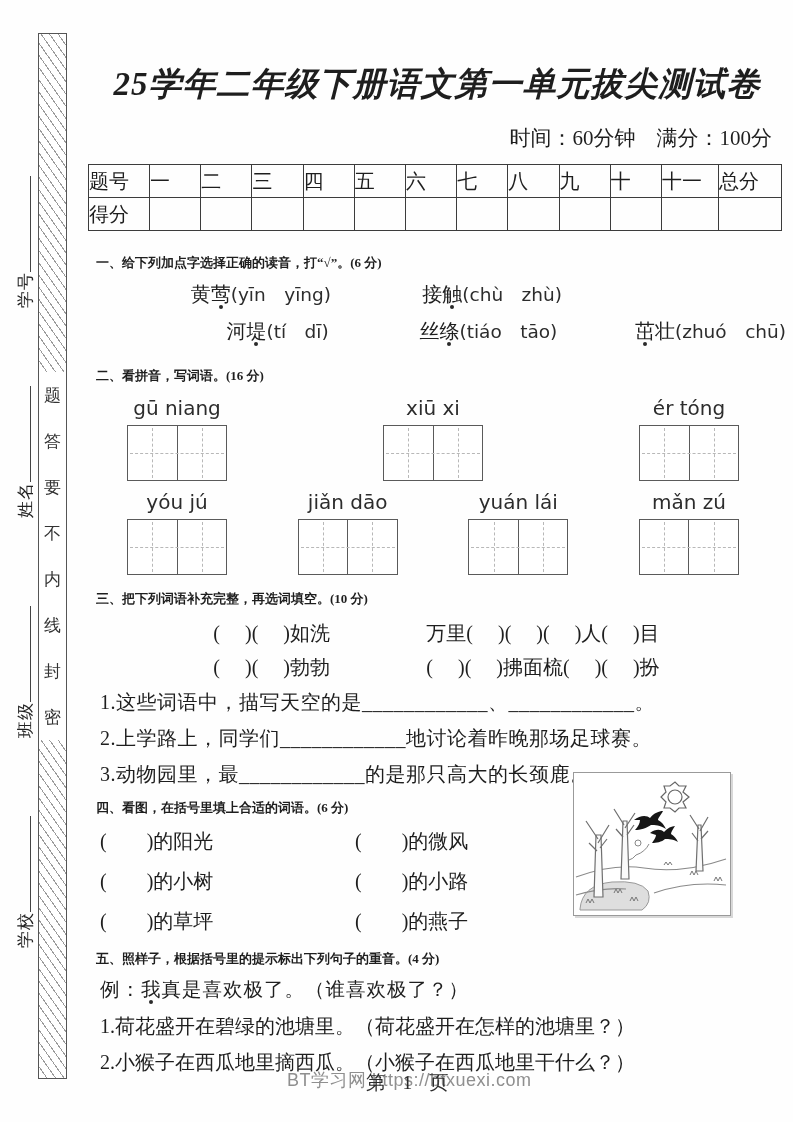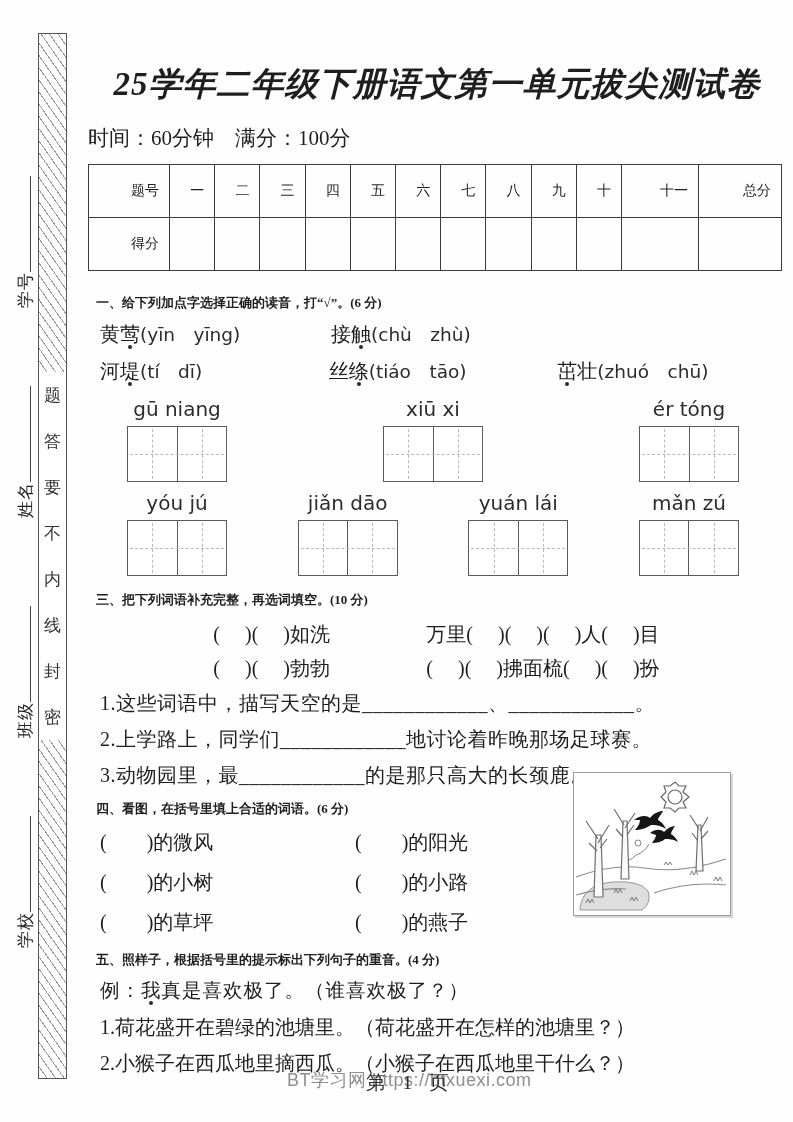--- a/index.html
+++ b/index.html
@@ -29,42 +29,42 @@
   }
   .sf1{top:308px;} .sf2{top:518px;} .sf3{top:738px;} .sf4{top:948px;}
   .uline{display:inline-block;width:96px;border-bottom:1.1px solid #444;height:4px;}
   
   .main{position:absolute;left:88px;top:58px;width:698px;}
   .title{
     text-align:center;font-size:33px;font-weight:700;letter-spacing:1px;
     font-family:"Liberation Serif",serif;line-height:52px;margin:0;font-style:italic;
   }
   .meta{
-    text-align:left;font-size:21px;margin-top:15px;padding-right:14px;line-height:26px;
+    text-align:right;font-size:21px;margin-top:15px;padding-right:14px;line-height:26px;
   }
   table.score{
     border-collapse:collapse;width:694px;margin-top:13px;table-layout:fixed;
   }
   table.score td{
-    border:1.4px solid #3c3c3c;height:32px;text-align:right;
-    font-size:14px;padding:10px;
+    border:1.4px solid #3c3c3c;height:32px;text-align:left;
+    font-size:20px;padding:0;
   }
   table.score td:first-child{width:60px;}
   table.score td:last-child{width:62px;}
   table.score td:nth-child(12){width:56px;}
   .s-head{
     font-family:Liberation Serif, serif;font-weight:700;font-size:13px;
     margin:0 0 0 8px;line-height:27px;
   }
   .mt18{margin-top:18px;} .mt12{margin-top:12px;} .mt10{margin-top:10px;}
   .mt4{margin-top:4px;} .mt2{margin-top:2px;}
   
   .du-row{display:flex;margin-left:12px;line-height:37px;font-size:20px;}
   .du-row:first-of-type{margin-top:6px;}
-  .du-item{width:231px;}
+  .du-item{width:231px;text-align:right;}
   .em-dot{position:relative;}
   .em-dot::after{
     content:"";position:absolute;left:50%;bottom:-4px;width:4px;height:4px;
     border-radius:50%;background:#2a2a2a;transform:translateX(-50%);
   }
   .pinyin-opt{font-family:"DejaVu Sans",sans-serif;font-size:18.5px;color:#2c2c2c;}
   
   .pin-row{display:flex;justify-content:space-between;width:662px;margin-left:14px;}
   .pin-row1{margin-top:6px;}
   .pin-row2{margin-top:8px;}
@@ -184,20 +184,21 @@
   <div class="du-row">
       <span class="du-item"><span><span>黄</span><span class="em-dot">莺</span></span><span class="pinyin-opt">(yīn　yīng)</span></span>
       <span class="du-item"><span><span>接</span><span class="em-dot">触</span></span><span class="pinyin-opt">(chù　zhù)</span></span>
     </div>
   <div class="du-row">
       <span class="du-item"><span><span>河</span><span class="em-dot">堤</span></span><span class="pinyin-opt">(tí　dī)</span></span>
       <span class="du-item"><span><span>丝</span><span class="em-dot">绦</span></span><span class="pinyin-opt">(tiáo　tāo)</span></span>
       <span class="du-item"><span><span class="em-dot">茁</span><span>壮</span></span><span class="pinyin-opt">(zhuó　chū)</span></span>
     </div>
 
+  <h2 class="s-head mt12">二、看拼音，写词语。(16 分)</h2>
   <div class="pin-row pin-row1">
       <div class="pin-group">
         <div class="pinyin-label">gū niang</div>
         <div class="zi-box">
           <div class="zi-cell"></div>
           <div class="zi-cell"></div>
         </div>
       </div>
       <div class="pin-group">
         <div class="pinyin-label">xiū xi</div>
@@ -257,22 +258,22 @@
       <span class="phrase">梳(　 )(　 )扮</span>
     </div>
   <div>
       <div class="fill-line">1.这些词语中，描写天空的是____________、____________。</div>
       <div class="fill-line">2.上学路上，同学们____________地讨论着昨晚那场足球赛。</div>
       <div class="fill-line">3.动物园里，最____________的是那只高大的长颈鹿。</div>
     </div>
 
   <h2 class="s-head mt2">四、看图，在括号里填上合适的词语。(6 分)</h2>
   <div class="s4-grid">
+      <div>(　　)的阳光</div>
       <div>(　　)的微风</div>
-      <div>(　　)的阳光</div>
       <div>(　　)的小树</div>
       <div>(　　)的小路</div>
       <div>(　　)的草坪</div>
       <div>(　　)的燕子</div>
     </div>
 
   <h2 class="s-head mt4">五、照样子，根据括号里的提示标出下列句子的重音。(4 分)</h2>
   <div class="s5-line kai">
     <span>例：</span><span class="em-dot">我</span><span>真是喜欢极了。（谁喜欢极了？）</span>
   </div>

